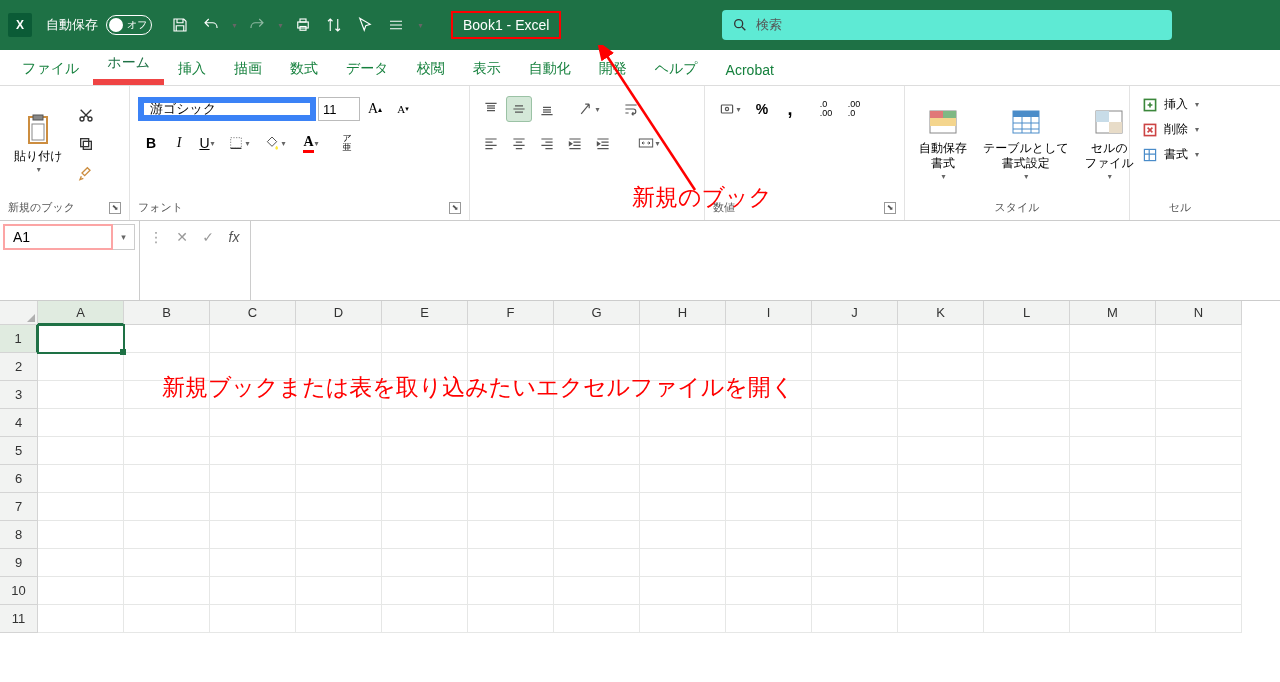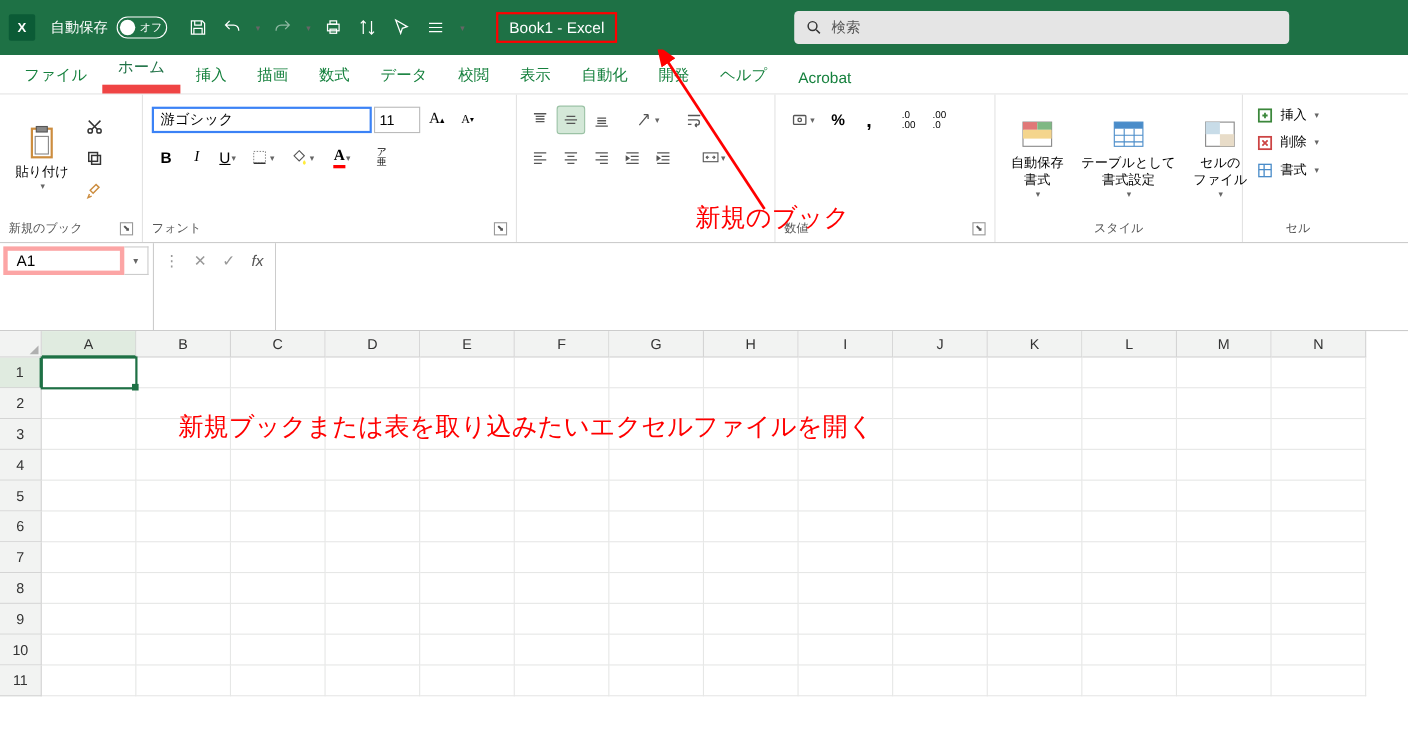--- a/index.html
+++ b/index.html
@@ -8,52 +8,52 @@
 
 .title-bar { height: 50px; background: #1e7145; display: flex; align-items: center; color: #fff; padding: 0 8px; gap: 4px; }
 .excel-logo { width: 24px; height: 24px; background: #0b5b36; display: flex; align-items: center; justify-content: center; font-weight: bold; font-size: 12px; color:#fff; border-radius:2px;}
 .autosave-wrap { display: flex; align-items: center; gap: 8px; margin: 12px 10px; font-size: 13px; }
 .autosave-toggle { width: 46px; height: 20px; border: 1px solid #fff; border-radius: 10px; position: relative; display:flex; align-items:center; }
 .autosave-knob { width: 14px; height: 14px; background: #fff; border-radius: 50%; margin-left: 2px; }
 .qat { display: flex; gap: 3px; align-items: center; }
 .qat-btn { width: 28px; height: 28px; display:flex; align-items:center; justify-content:center; cursor:pointer; border-radius:3px; }
 .qat-btn svg { width: 18px; height: 18px; stroke:#fff; fill:none; stroke-width:1.5;}
 .title-text { margin-left: 20px; padding: 4px 10px; border: 2px solid #ff0000; font-size: 14px; }
-.search-box { margin-left: auto; width: 450px; height: 30px; background: #e5e5e5; border-radius: 4px; display:flex; align-items:center; padding: 0 10px; gap:8px; color:#333; margin-right: 100px;}
+.search-box { margin-left: auto; width: 450px; height: 30px; background: #5eead4; border-radius: 4px; display:flex; align-items:center; padding: 0 10px; gap:8px; color:#333; margin-right: 100px;}
 .search-box svg{ width:16px; height:16px; stroke:#333; fill:none; stroke-width:2;}
 
 
 .ribbon-tabs { height: 36px; background: #fff; display: flex; align-items: end; padding: 0 8px; gap: 0; border-bottom: 1px solid #ddd; }
 .tab { padding: 8px 14px 7px; cursor: pointer; font-size: 14px; color:#15803d; }
-.tab.active { border-bottom: 8px solid #ef4444; color:#1e7145; font-weight:500;}
+.tab.active { border-bottom: 6px solid #ef4444; color:#1e7145; font-weight:500;}
 
 
 .ribbon { height: 135px; background: #fff; display: flex; border-bottom: 1px solid #ccc; position:relative; }
 .group { border-right: 1px solid #e3e3e3; padding: 4px 8px 0; display:flex; flex-direction:column; justify-content:space-between; }
 .group-body { flex:1; display:flex; align-items:center; gap:4px; }
 .group-label { text-align:center; font-size:11px; color:#555; padding: 3px 0 5px; display:flex; justify-content:center; align-items:center; gap:2px; }
 .dlg-launcher { width:12px; height:12px; border:1px solid #999; font-size:8px; display:inline-flex; align-items:center; justify-content:center; margin-left:auto; cursor:pointer;}
 .big-btn { display:flex; flex-direction:column; align-items:center; gap:2px; padding: 4px 6px; cursor:pointer; font-size:12px; line-height:1.2; text-align:center; border-radius:3px;}
 .icon-lg { width:34px; height:34px; }
 .col { display:flex; flex-direction:column; gap:3px; }
 .row { display:flex; gap:2px; align-items:center; }
 .sm-btn { width:26px; height:26px; display:flex; align-items:center; justify-content:center; cursor:pointer; border-radius:3px; font-size:14px; }
 .sm-btn svg{ width:16px; height:16px; }
 .dd-caret{ font-size:8px; color:#666; margin-left:1px;}
-.font-select{ width:200px; height:24px; border:2px solid #3b82f6; padding:0 6px; font-size:13px; background:#fff;}
+.font-select{ width:178px; height:24px; border:6px solid #3b82f6; padding:0 6px; font-size:13px; background:#fff;}
 .size-select{ width:42px; height:24px; border:1px solid #bbb; padding:0 4px; font-size:13px; background:#fff;}
 .num-select{ width:170px; height:24px; border:1px solid #bbb; padding:0 6px; font-size:13px; background:#fff;}
 .selected-btn{ background:#d4e8d8; border:1px solid #9bc2a5;}
 .cell-btn-row{ display:flex; align-items:center; gap:6px; padding:2px 4px; cursor:pointer; font-size:12px; border-radius:3px;}
 .cell-btn-row svg{width:16px; height:16px;}
 
 
 .formula-bar{ height:80px; display:flex; border-bottom:1px solid #ccc; }
 .name-box-wrap{ width:140px; border-right:1px solid #ccc; padding:3px; display:flex; align-items:flex-start; }
-.name-box{ width:110px; height:26px; border:4px solid #fca5a5; padding:0 8px; background:#fff; font-size:14px;}
+.name-box{ width:110px; height:26px; border:2px solid #fca5a5; padding:0 8px; background:#fff; font-size:14px;}
 .name-dd{ width:22px; height:26px; border:1px solid #ccc; border-left:none; display:flex; align-items:center; justify-content:center; cursor:pointer; font-size:9px; color:#666;}
 .fx-btns{ display:flex; align-items:flex-start; padding:3px 4px; gap:2px; border-right:1px solid #ccc;}
 .fx-btn{ width:24px; height:26px; display:flex; align-items:center; justify-content:center; color:#999; cursor:pointer; font-size:14px;}
 .formula-input{ flex:1; padding:5px 8px; font-size:14px; border:none; outline:none; resize:none;}
 
 
 .grid-wrap{ position:relative; }
 .col-headers{ display:flex; height:24px; }
 .corner{ width:38px; height:24px; background:#f2f3f2; border-right:1px solid #d4d4d4; border-bottom:1px solid #d4d4d4; position:relative;}
 .corner::after{content:""; position:absolute; bottom:2px; right:2px; width:0; height:0; border-left:8px solid transparent; border-bottom:8px solid #b0b0b0;}

